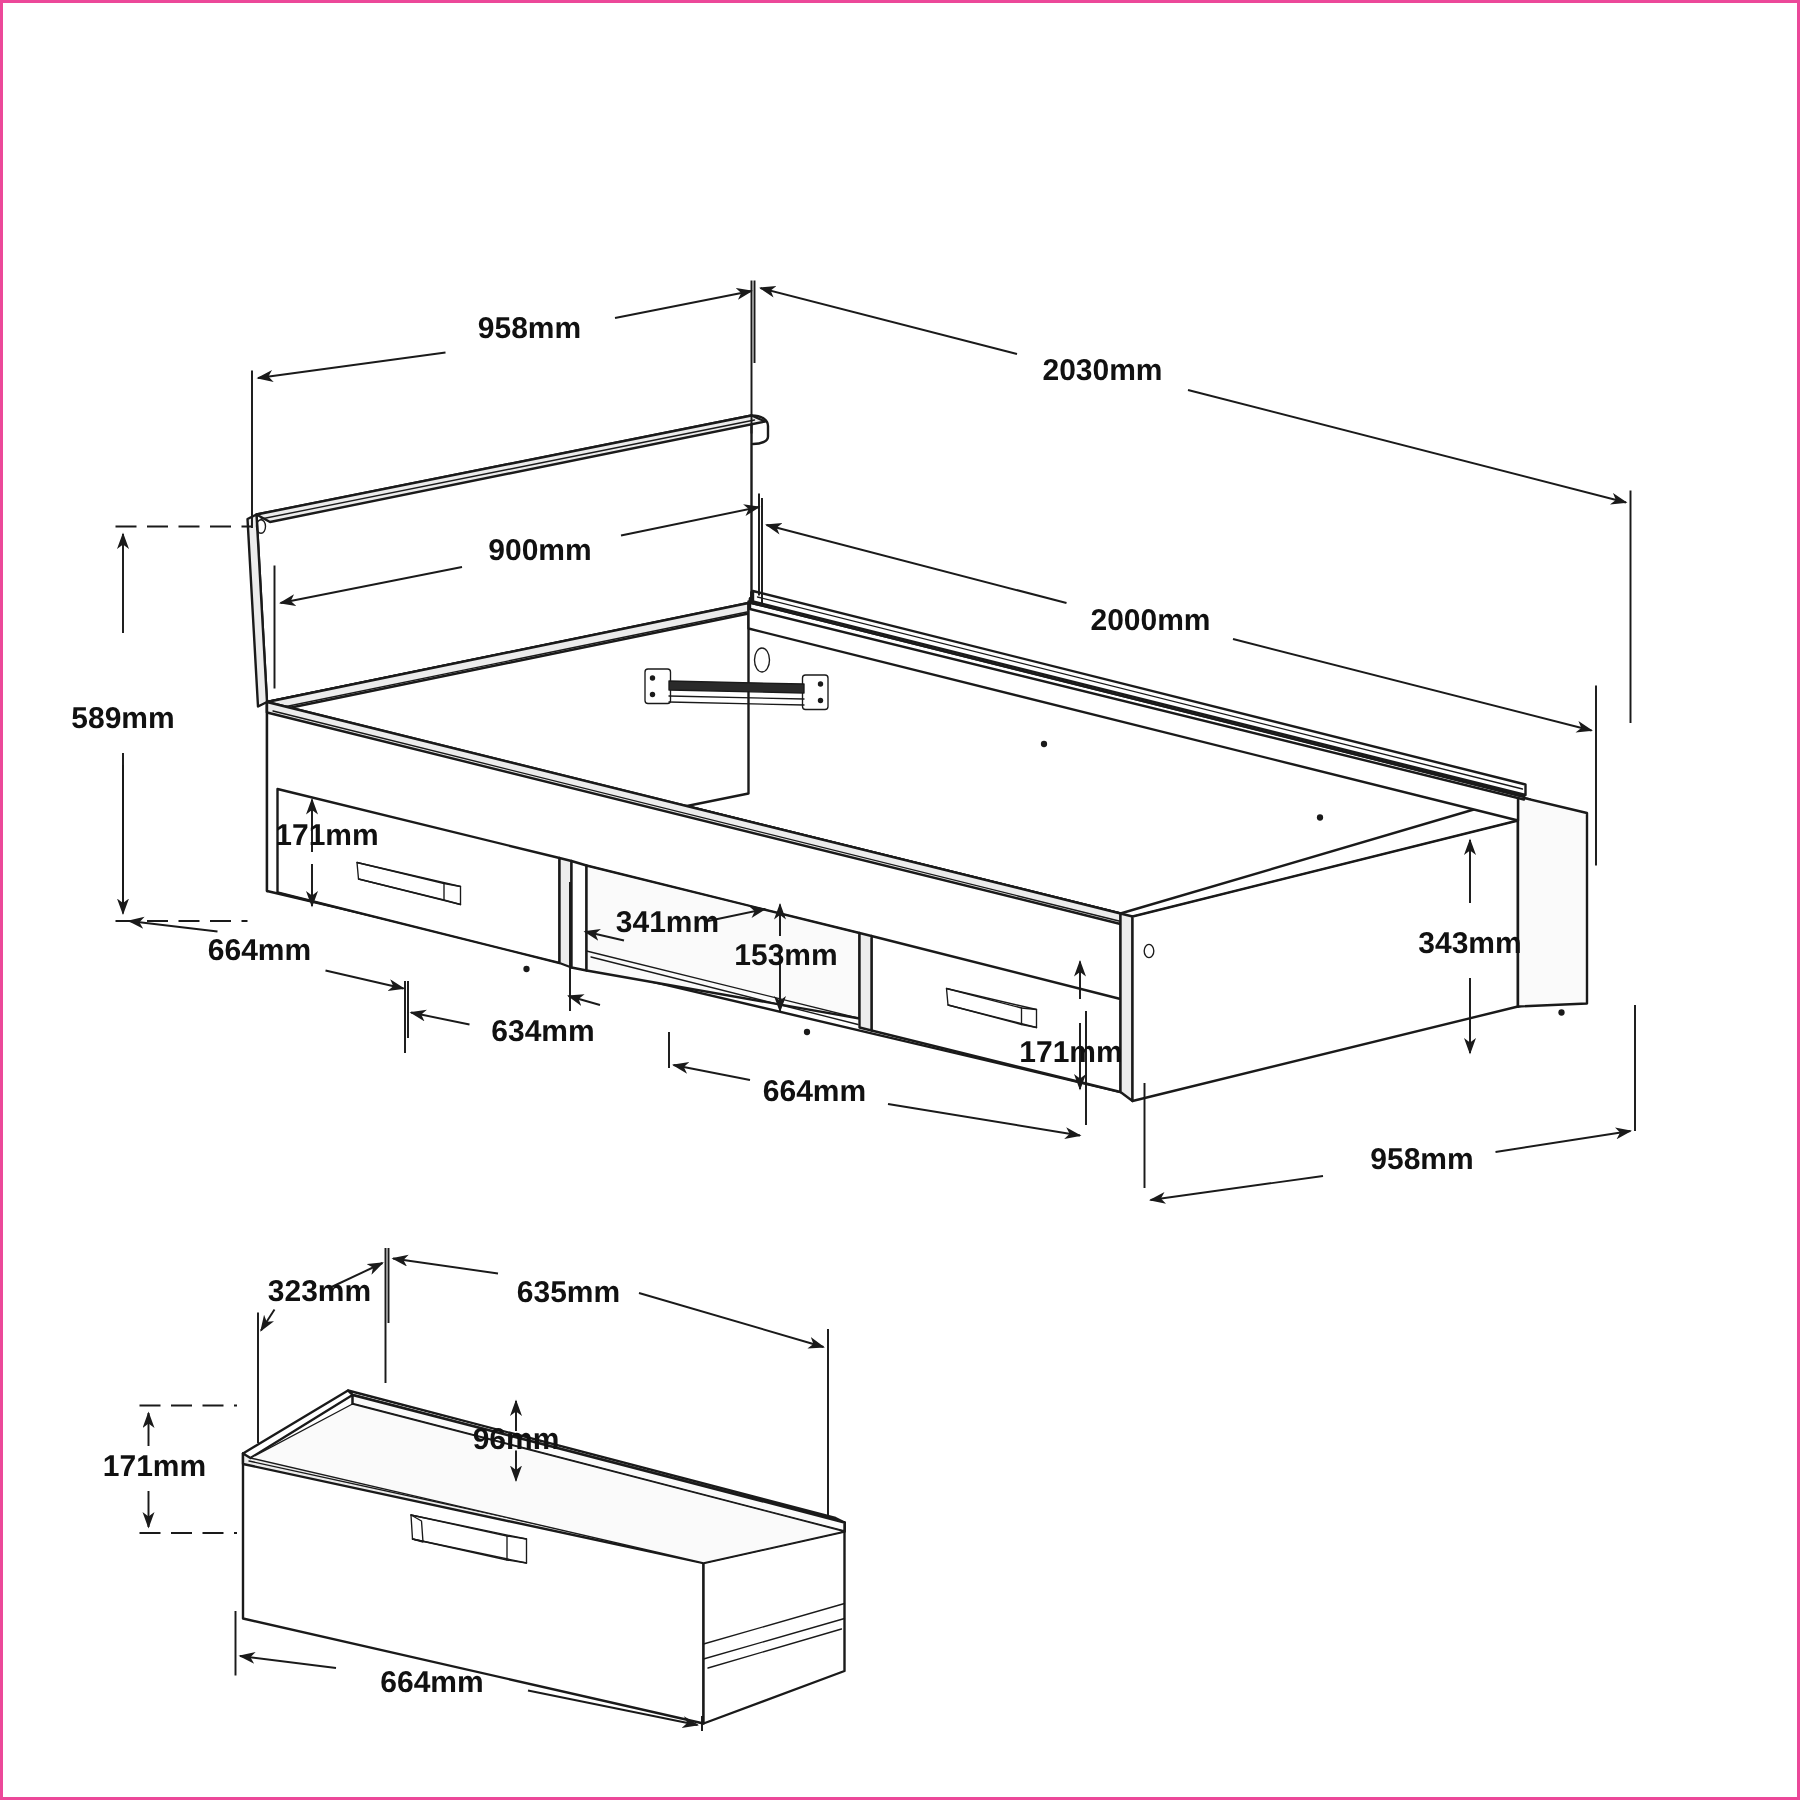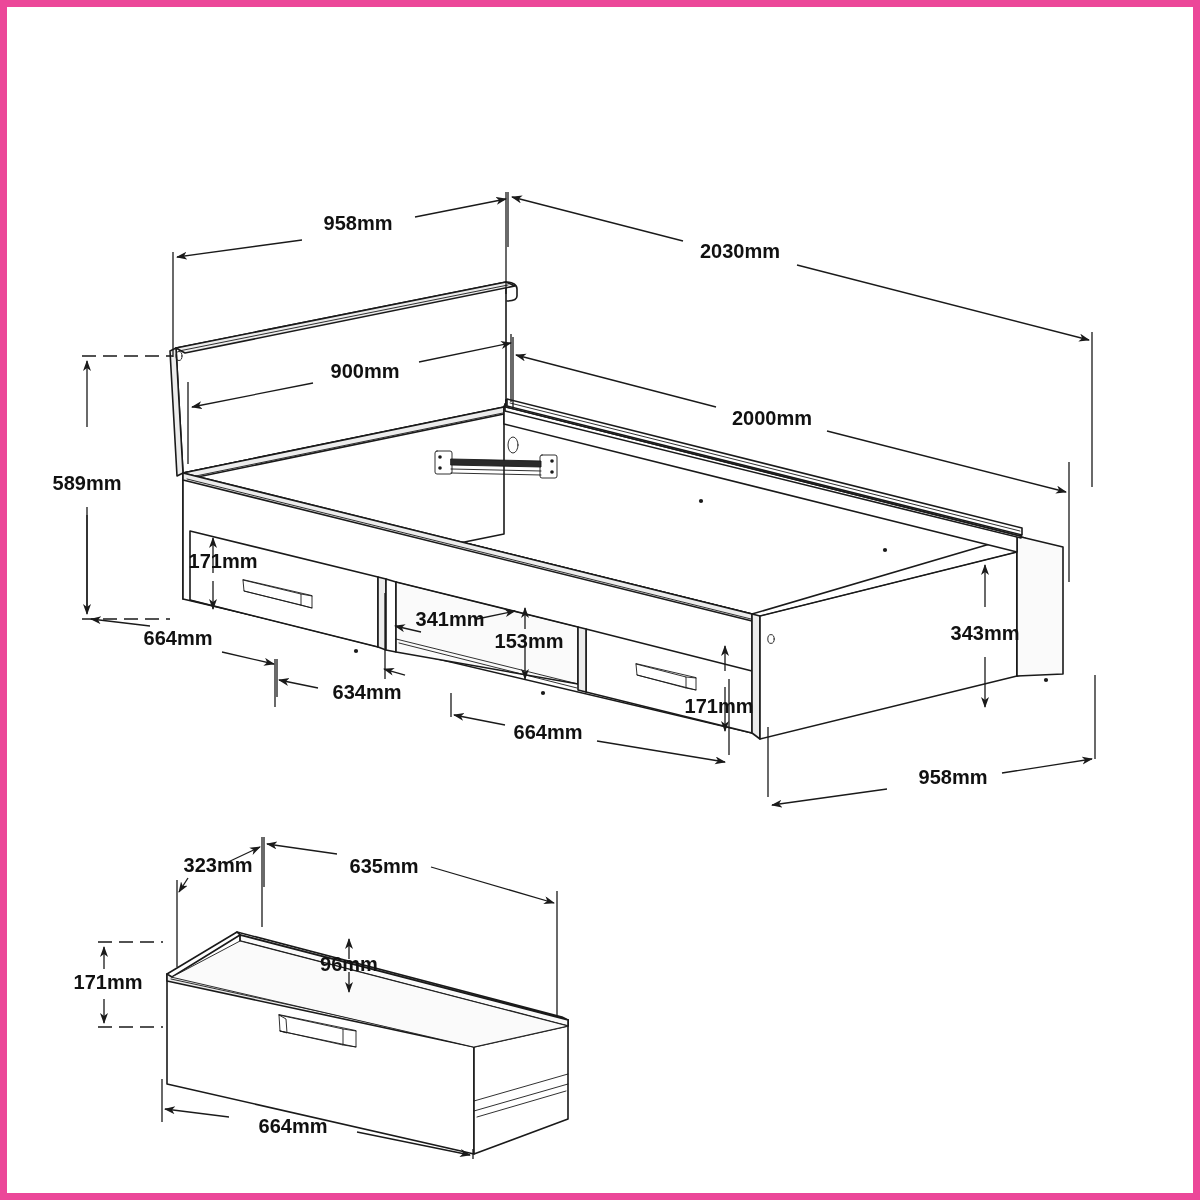--- a/index.html
+++ b/index.html
@@ -5,21 +5,21 @@
   html, body {
     margin: 0;
     padding: 0;
     background: #ffffff;
   }
   #page {
     position: relative;
     width: 1200px;
     height: 1200px;
     background: #ffffff;
-    border: 7px solid #ec4899;
+    border: 2px solid #ec4899;
     box-sizing: border-box;
     font-family: "Liberation Sans", sans-serif;
     overflow: hidden;
   }
   svg#drawing {
     display: block;
     width: 1200px;
     height: 1200px;
   }
   .ln     { stroke: #1a1a1a; stroke-width: 1.6; fill: none; stroke-linecap: round; stroke-linejoin: round; }

